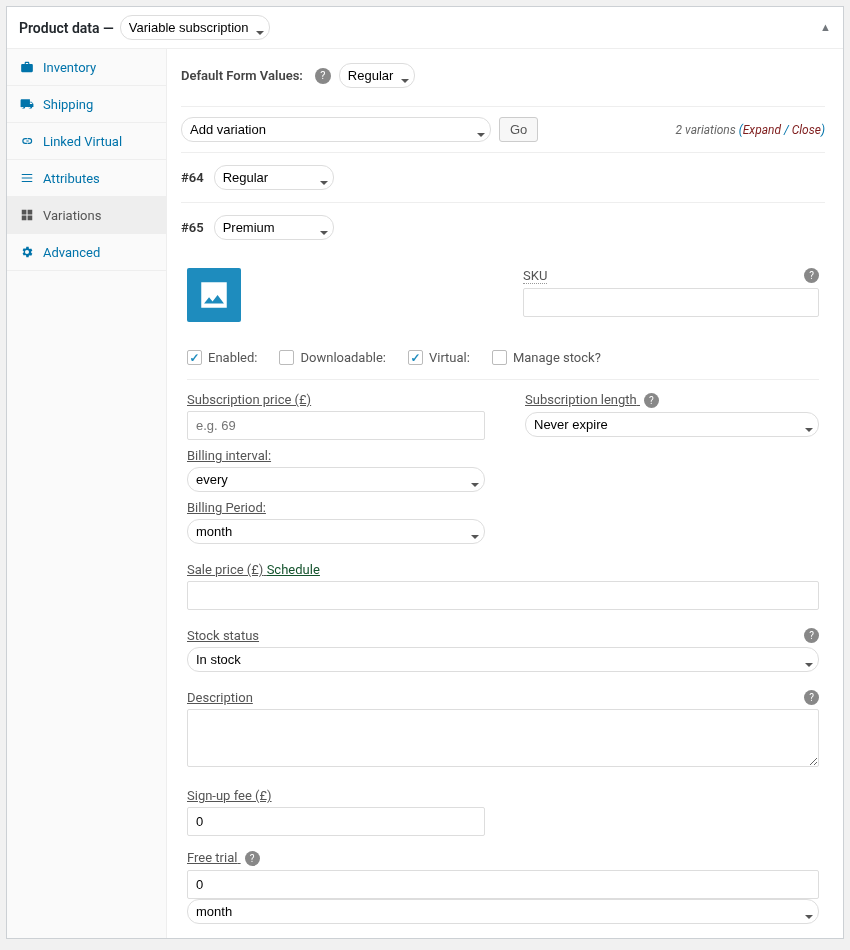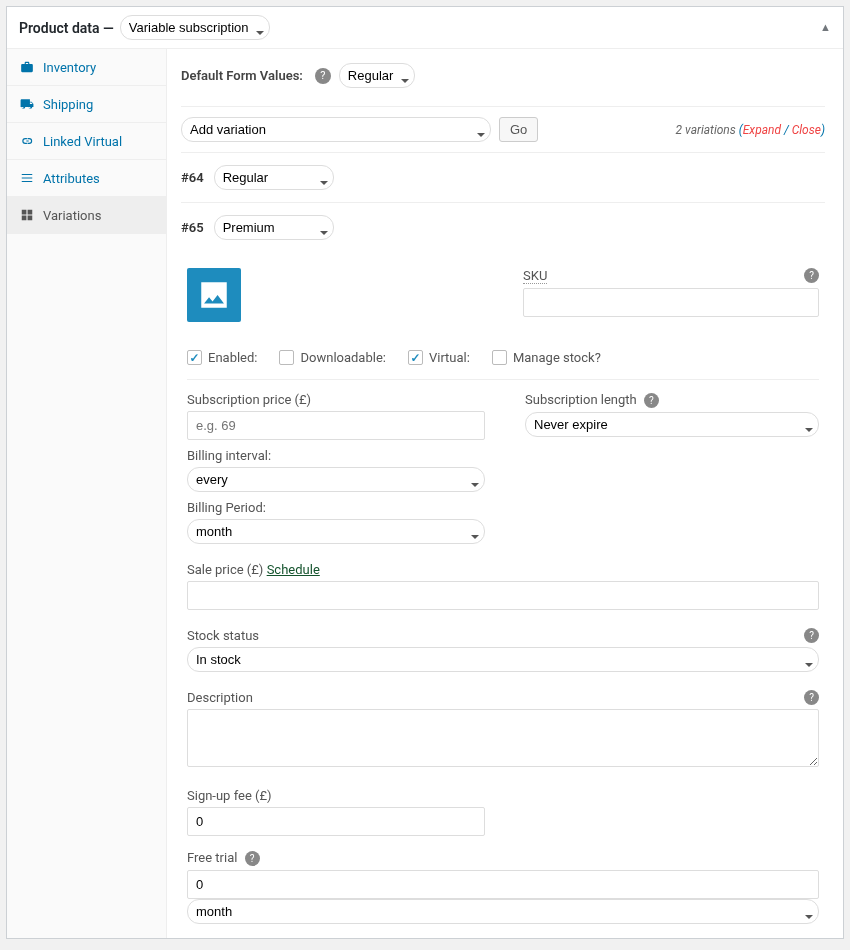--- a/index.html
+++ b/index.html
@@ -19,30 +19,30 @@
 .select-wrap::after { content: ""; position: absolute; right: 6px; top: 50%; transform: translateY(-50%); width: 0; height: 0; border-left: 4px solid transparent; border-right: 4px solid transparent; border-top: 4px solid #555; pointer-events: none; }
 .select-wrap.dbl::before { content: ""; position: absolute; right: 6px; top: 50%; transform: translateY(-7px); width: 0; height: 0; border-left: 4px solid transparent; border-right: 4px solid transparent; border-bottom: 4px solid #555; pointer-events: none; }
 .select-wrap.dbl::after { transform: translateY(3px); }
 .row-top { display: flex; align-items: center; margin-bottom: 18px; }
 .row-top-label { font-weight: 600; margin-right: 12px; }
 .help-dot { display: inline-flex; width: 16px; height: 16px; border-radius: 50%; background: #888; color: #fff; font-size: 11px; align-items: center; justify-content: center; margin-right: 8px; }
 .toolbar { display: flex; align-items: center; padding: 10px 0; border-top: 1px solid #eee; border-bottom: 1px solid #eee; margin-top: 12px; }
 .toolbar .select-native { width: 310px; }
 .btn-secondary { border: 1px solid #ccc; background: #f7f7f7; border-radius: 3px; padding: 4px 10px; cursor: pointer; font-size: 13px; color: #555; }
 .toolbar-right { margin-left: auto; font-style: italic; color: #666; font-size: 12px; }
-.toolbar-right a { color: #ef4444; text-decoration: none; }
+.toolbar-right a { color: #7f1d1d; text-decoration: none; }
 .toolbar-right .paren { font-style: italic; color: #0073aa; }
 .var-row { display: flex; align-items: center; padding: 12px 0; border-bottom: 1px solid #eee; }
 .var-row-id { font-weight: 600; margin-right: 10px; color: #333; }
 .var-row .select-native { width: 120px; }
 .form-area { padding: 16px 6px 0 6px; }
 .two-col { display: flex; gap: 40px; }
 .left-col, .right-col { flex: 1; }
 .img-placeholder { width: 54px; height: 54px; background: #1e8cbe; display: flex; align-items: center; justify-content: center; border-radius: 2px; cursor: pointer; }
-.field-label { font-size: 13px; color: #555; margin-bottom: 4px; display: block; margin-top: 12px; }
+.field-label { font-size: 13px; color: #555; margin-bottom: 4px; display: block; margin-top: 12px; text-decoration: underline; }
 .field-label-underline { border-bottom: 1px dotted #999; display: inline-block; }
 .help-inline { display: inline-flex; width: 15px; height: 15px; border-radius: 50%; background: #888; color: #fff; font-size: 10px; align-items: center; justify-content: center; margin-left: 4px; vertical-align: middle; }
 .help-inline-right { float: right; }
 .text-input { width: 100%; border: 1px solid #ddd; border-radius: 2px; padding: 6px 8px; font-size: 13px; }
 .check-row { display: flex; align-items: center; gap: 22px; padding: 14px 0; border-bottom: 1px solid #eee; margin-top: 14px; }
 .check-item { display: flex; align-items: center; gap: 6px; color: #555; }
 .chk { width: 15px; height: 15px; border: 1px solid #bbb; border-radius: 2px; display: inline-flex; align-items: center; justify-content: center; background: #fff; cursor: pointer; }
 .chk.checked::after { content: "✓"; color: #1e8cbe; font-size: 12px; font-weight: bold; }
 .half-input { width: 298px; }
 .full-select .select-native { width: 100%; }
@@ -98,20 +98,28 @@
         <span>Attributes</span>
       </div>
       <div class="sidebar-item active">
         <span class="icn">
           <svg width="14" height="14" viewBox="0 0 24 24" fill="#555">
               <path d="M3 3h8v8H3zm10 0h8v8h-8zM3 13h8v8H3zm10 0h8v8h-8z"></path>
             </svg>
         </span>
         <span>Variations</span>
       </div>
+      <div class="sidebar-item">
+        <span class="icn">
+          <svg width="14" height="14" viewBox="0 0 24 24" fill="#0073aa">
+              <path d="M19.14 12.94a7.49 7.49 0 000-1.88l2.03-1.58-2-3.46-2.39.96a7.36 7.36 0 00-1.63-.94L14.8 3h-4l-.35 2.54c-.58.24-1.12.55-1.63.94l-2.39-.96-2 3.46 2.03 1.58a7.49 7.49 0 000 1.88L4.43 14.5l2 3.46 2.39-.96c.5.39 1.05.7 1.63.94L10.8 21h4l.35-2.54c.58-.24 1.12-.55 1.63-.94l2.39.96 2-3.46-2.03-1.58zM12 15.5A3.5 3.5 0 1115.5 12 3.5 3.5 0 0112 15.5z"></path>
+            </svg>
+        </span>
+        <span>Advanced</span>
+      </div>
     </div>
 
     <div class="main">
       <div class="row-top">
         <span class="row-top-label">Default Form Values:</span>
         <span class="help-dot">?</span>
         <span class="select-wrap dbl">
           <select class="select-native">
             <option>Regular</option>
           </select>

